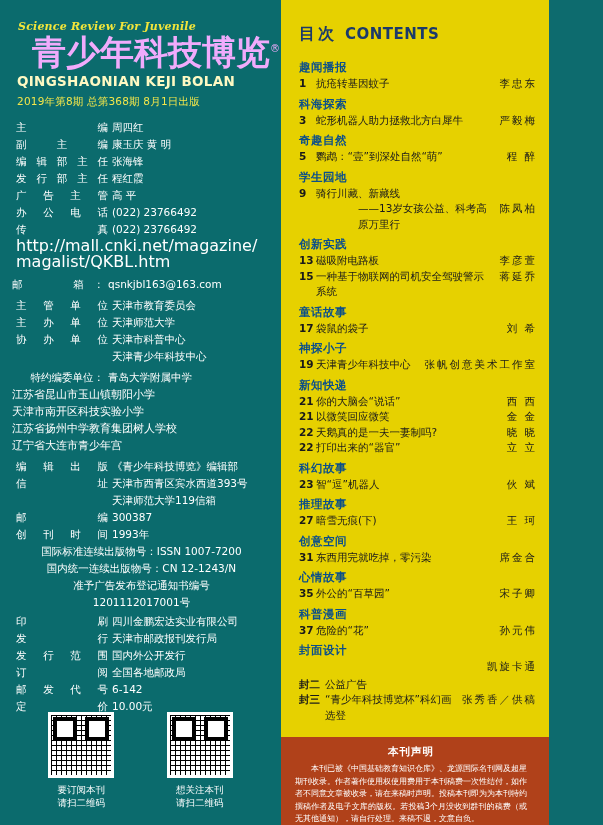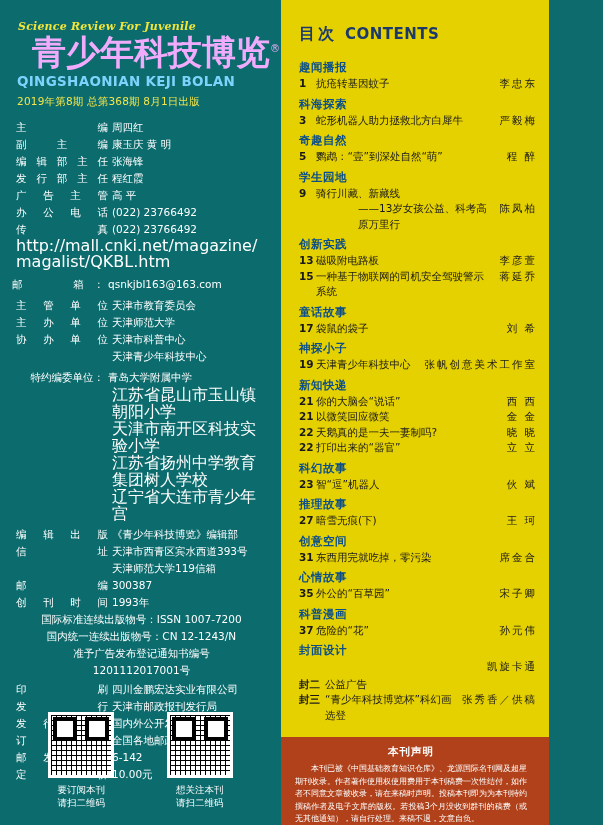--- a/index.html
+++ b/index.html
@@ -42,21 +42,21 @@
     line-height: 1.05;
     white-space: nowrap;
   }
   .logo-cn .reg {
     font-size: 10px;
     vertical-align: super;
     font-weight: normal;
   }
   .logo-py {
     margin: 2px 0 6px 5px;
-    color: #7dd3fc;
+    color: #fef9c3;
     font-family: "DejaVu Sans", sans-serif;
     font-weight: bold;
     font-size: 13.5px;
     letter-spacing: .3px;
   }
   .issue {
     margin: 3px 0 10px 5px;
     color: #f3e64a;
     font-size: 10.5px;
     letter-spacing: .2px;
@@ -79,21 +79,21 @@
     white-space: nowrap;
   }
   .crow .lbl.nosp { text-align-last: right; }
   .crow .val { flex: 1; }
   .full {
     font-size: 16px;
     line-height: 16px;
     margin-left: 4px;
     word-break: break-all;
   }
-  .sub { margin-left: 100px; font-size: 16px; line-height: 17px; font-family: Liberation Serif, serif; }
+  .sub { font-size: 11px; line-height: 17px; font-family: Liberation Serif, serif; }
   .centerline { text-align: center; font-size: 10.5px; line-height: 17px; }
 
   
   .qr-wrap {
     position: absolute;
     left: 0; right: 0; bottom: 16px;
     display: flex;
     justify-content: space-around;
     padding: 0 22px;
   }

